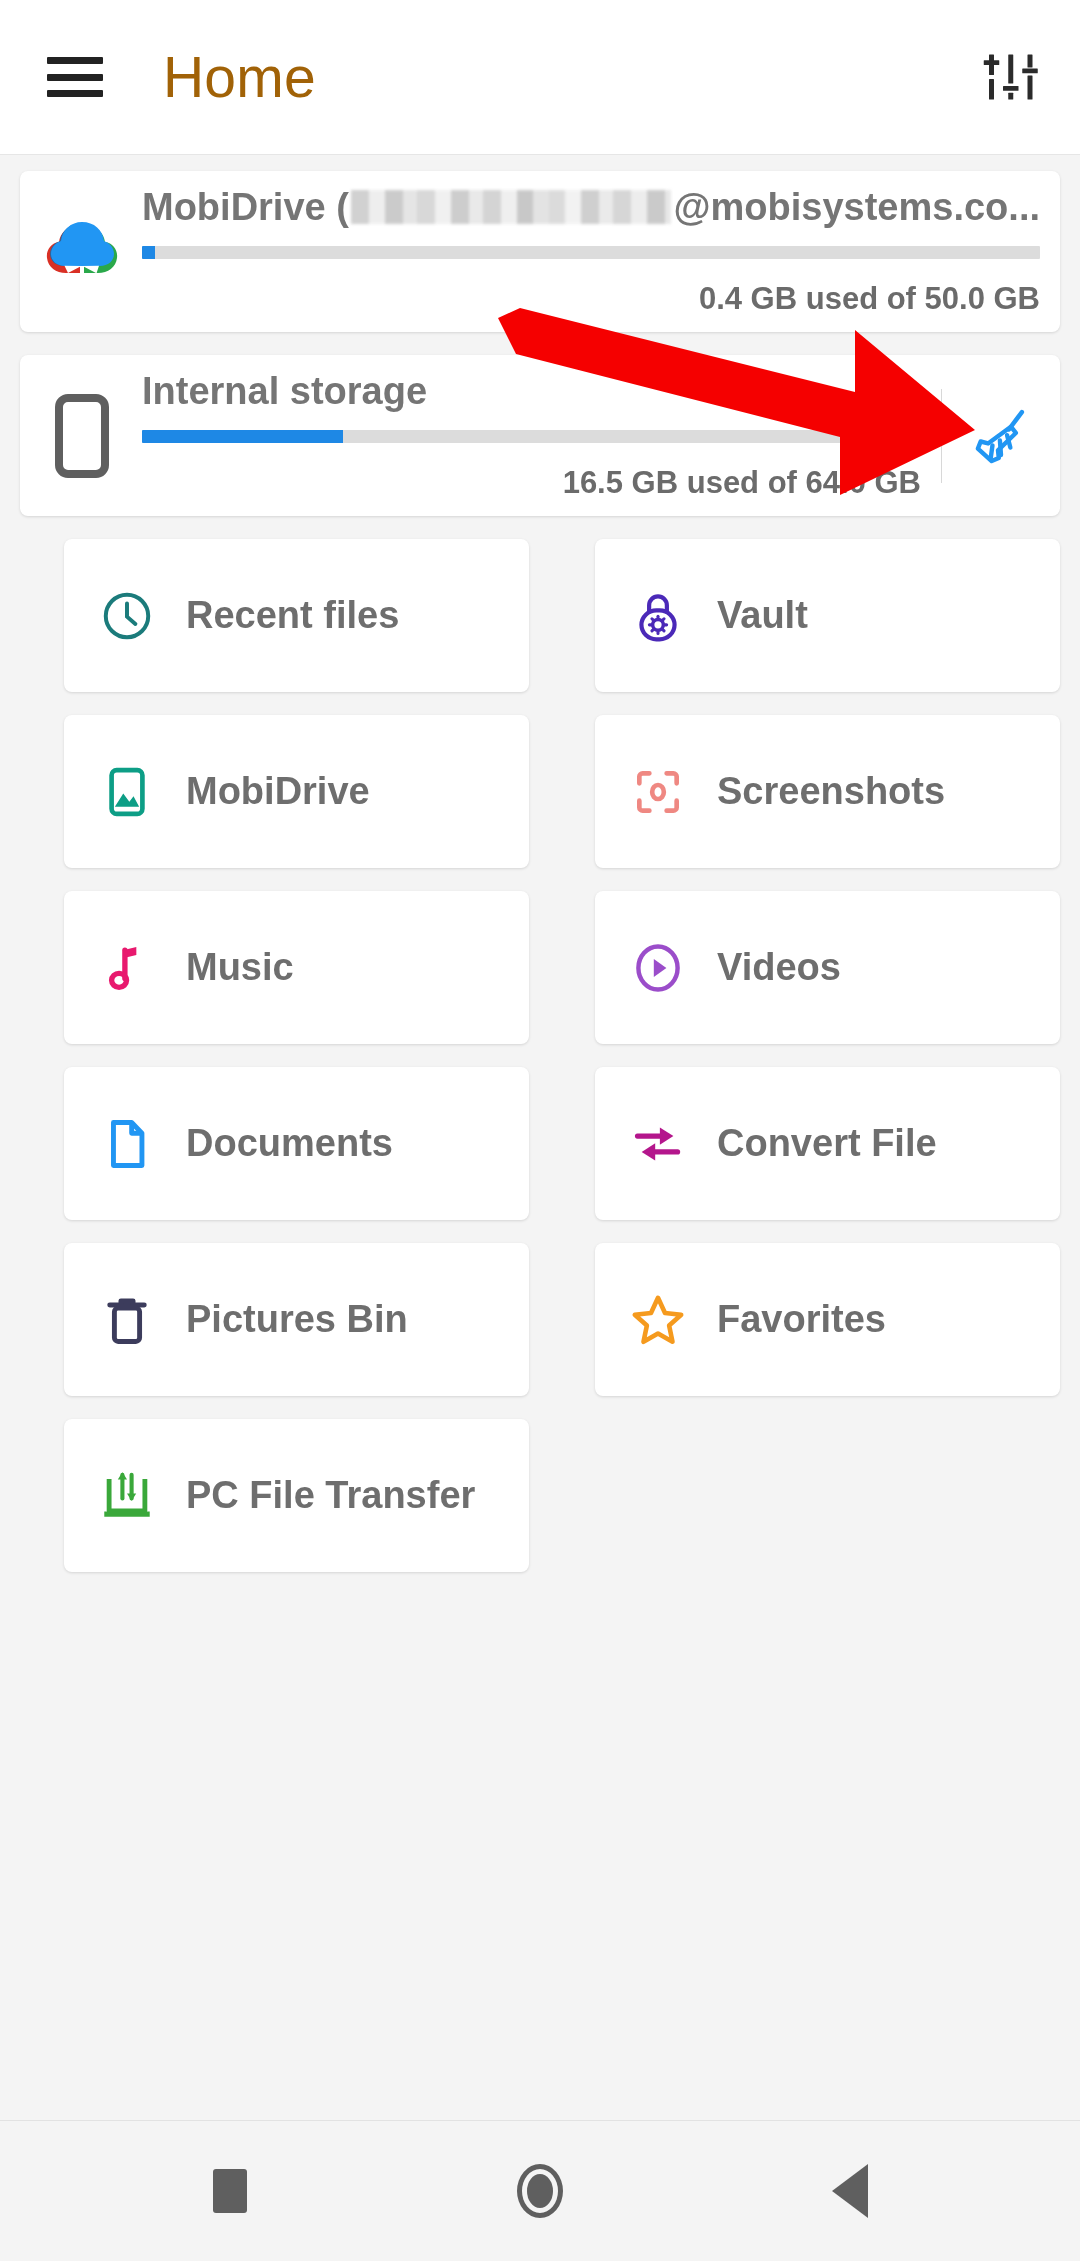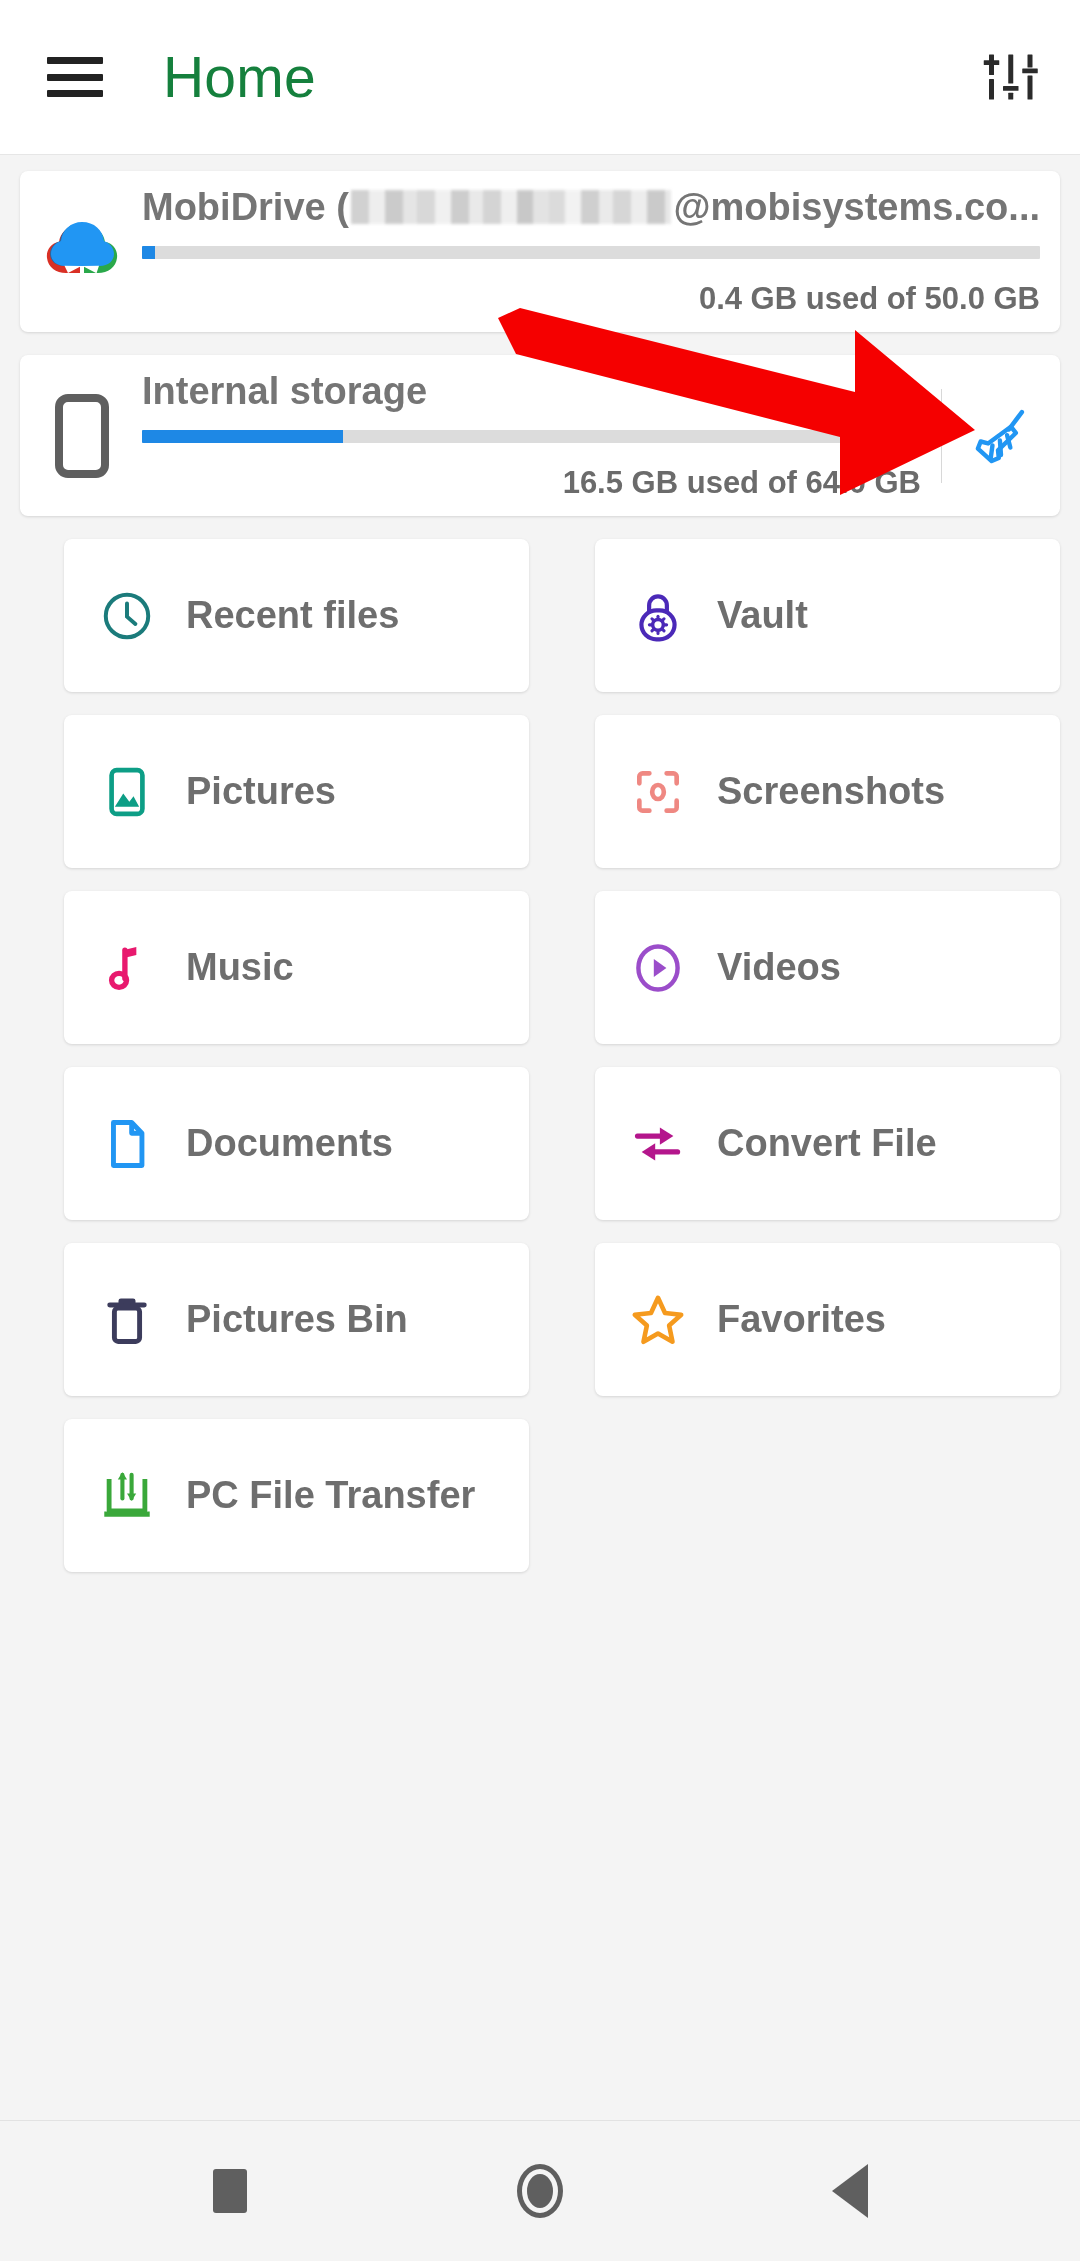--- a/index.html
+++ b/index.html
@@ -22,21 +22,21 @@
   .hamburger {
     width:56px; height:40px;
     margin-left:47px;
     display:flex; flex-direction:column; justify-content:space-between;
     cursor:pointer;
   }
   .hamburger i { display:block; width:56px; height:7px; background:#222; border-radius:1px; }
   .page-title {
     margin-left:60px;
     font-size:57px;
-    color:#15803d;
+    color:#a16207;
     letter-spacing:.2px;
     font-weight:400;
   }
   .tune-btn {
     position:absolute; right:34px; top:50%;
     transform:translateY(-50%);
     width:70px; height:70px;
     display:flex; align-items:center; justify-content:center;
     cursor:pointer;
   }
@@ -309,21 +309,21 @@
         <div class="tile-label">Vault</div>
       </div>
 
       <div class="card tile">
         <div class="tile-icon">
           <svg width="56" height="56" viewBox="0 0 24 24">
             <rect x="5.4" y="2.6" width="13.2" height="18.8" rx="2.2" fill="none" stroke="#0d9e86" stroke-width="2"></rect>
             <path d="M6.8 18.3 L10.4 12.6 L13.0 16.2 L14.8 13.8 L17.2 18.3 Z" fill="#0d9e86"></path>
           </svg>
         </div>
-        <div class="tile-label">Pictures</div>
+        <div class="tile-label">MobiDrive</div>
       </div>
 
       <div class="card tile">
         <div class="tile-icon">
           <svg width="56" height="56" viewBox="0 0 24 24">
             <g fill="none" stroke="#ef8882" stroke-width="2" stroke-linecap="round">
               <path d="M4 8.3 V5.4 a1.4 1.4 0 0 1 1.4 -1.4 H8.3"></path>
               <path d="M15.7 4 H18.6 a1.4 1.4 0 0 1 1.4 1.4 V8.3"></path>
               <path d="M20 15.7 V18.6 a1.4 1.4 0 0 1 -1.4 1.4 H15.7"></path>
               <path d="M8.3 20 H5.4 a1.4 1.4 0 0 1 -1.4 -1.4 V15.7"></path>

